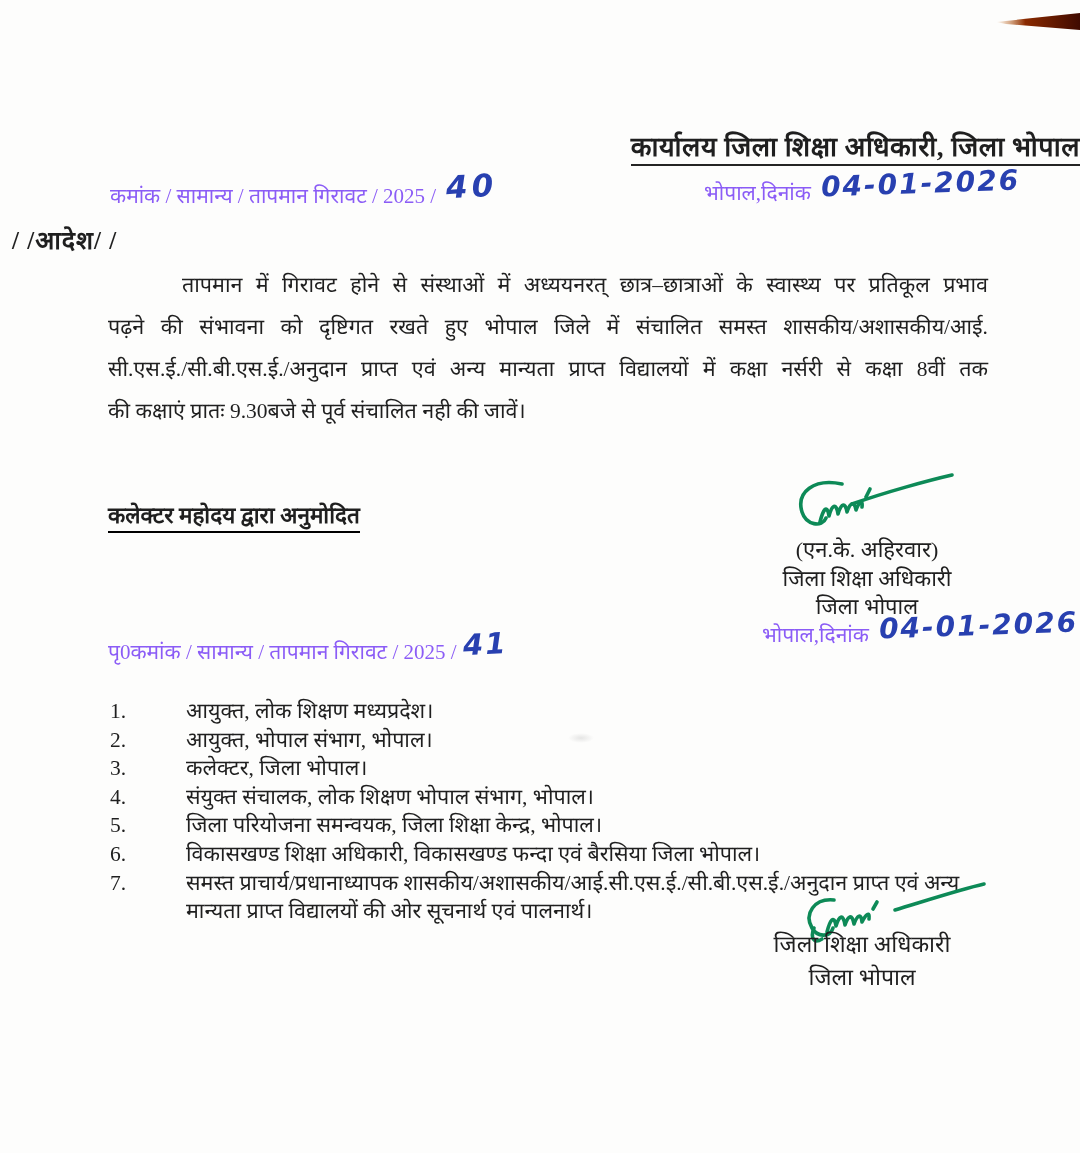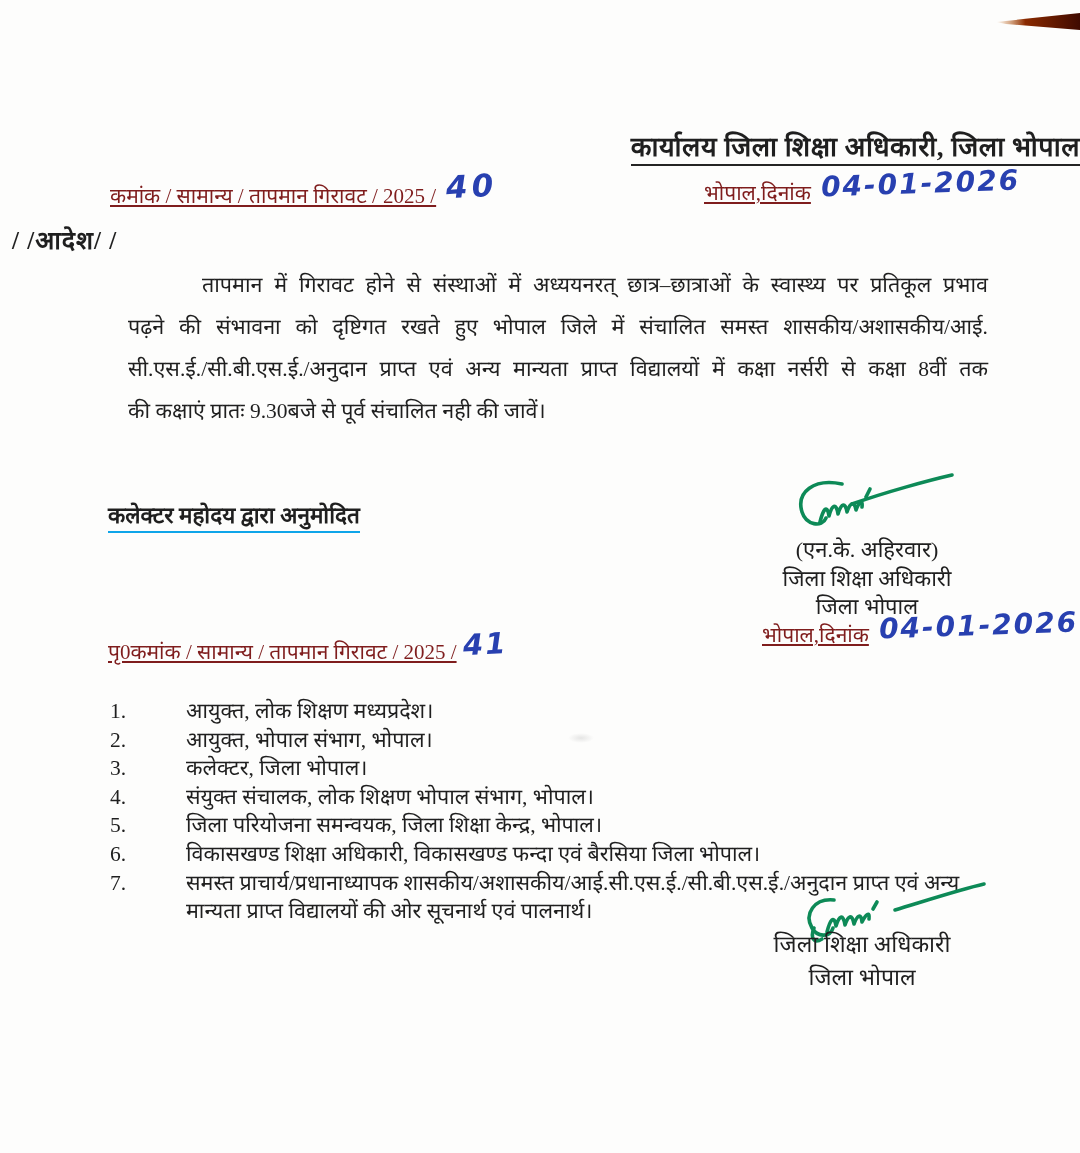--- a/index.html
+++ b/index.html
@@ -5,21 +5,21 @@
   html,body{margin:0;padding:0;background:#e9e9e9;}
   .page{
     position:relative;
     width:1080px;height:1153px;
     margin:0 auto;
     background:#fdfdfc;
     font-family:"Liberation Serif","DejaVu Sans",serif;
     color:#1f1f1f;
     overflow:hidden;
   }
-  .printed{color:#7f1d1d;text-decoration:underline;}
+  .printed{color:#8b5cf6;}
   
   .office-title{
     position:absolute;top:127px;left:0;right:0;
     text-align:right;font-size:27px;font-weight:bold;letter-spacing:.5px;
   }
   .office-title .u{border-bottom:2.5px solid #242424;padding-bottom:2px;}
   .ref-row{
     position:absolute;top:174px;left:110px;right:60px;
     display:flex;justify-content:space-between;align-items:flex-start;
     font-size:21px;
@@ -41,31 +41,31 @@
   }
   .order-heading{
     position:absolute;top:222px;left:0;right:0;
     text-align:left;font-size:25px;font-weight:bold;letter-spacing:1px;margin-left:12px;
   }
   
   .body-para{
     position:absolute;top:264px;left:108px;width:880px;
     font-size:21.5px;line-height:42px;
   }
-  .body-para .line{text-align:justify;text-align-last:justify;white-space:nowrap;margin-left:20px;}
+  .body-para .line{text-align:justify;text-align-last:justify;white-space:nowrap;}
   .body-para .line.first{text-indent:74px;}
   .body-para .line.last{text-align-last:left;white-space:normal;}
   .effect-line{
     position:absolute;top:446px;left:192px;font-size:21.5px;
   }
   .approval-line{
     position:absolute;top:499px;left:108px;
     font-size:22.5px;font-weight:bold;
   }
-  .approval-line .u{border-bottom:2px solid #0ea5e9;padding-bottom:3px;}
+  .approval-line .u{border-bottom:2px solid #000000;padding-bottom:3px;}
   
   .sig-svg{position:absolute;}
   .sig1{left:790px;top:470px;}
   .sig2{left:800px;top:880px;}
   .signer1{
     position:absolute;left:750px;top:536px;width:234px;
     text-align:center;font-size:22px;line-height:28.5px;
   }
   .signer2{
     position:absolute;left:740px;top:928px;width:244px;

